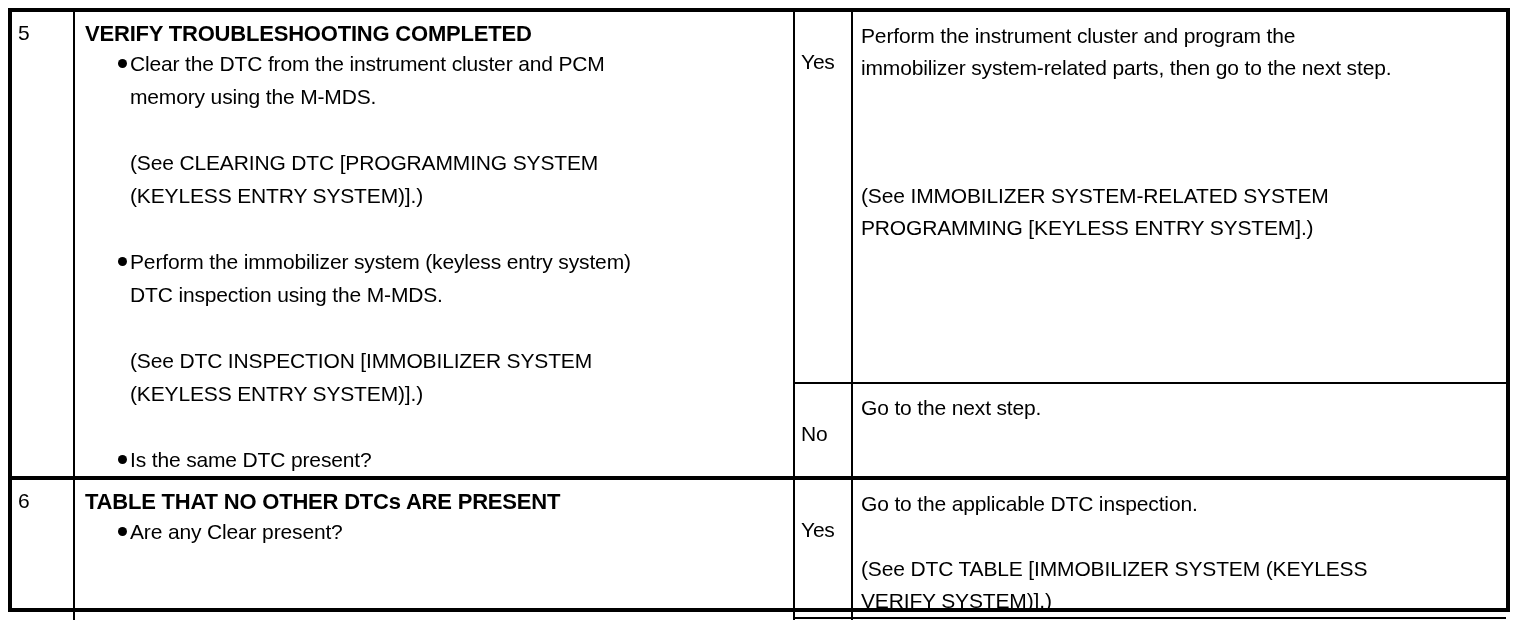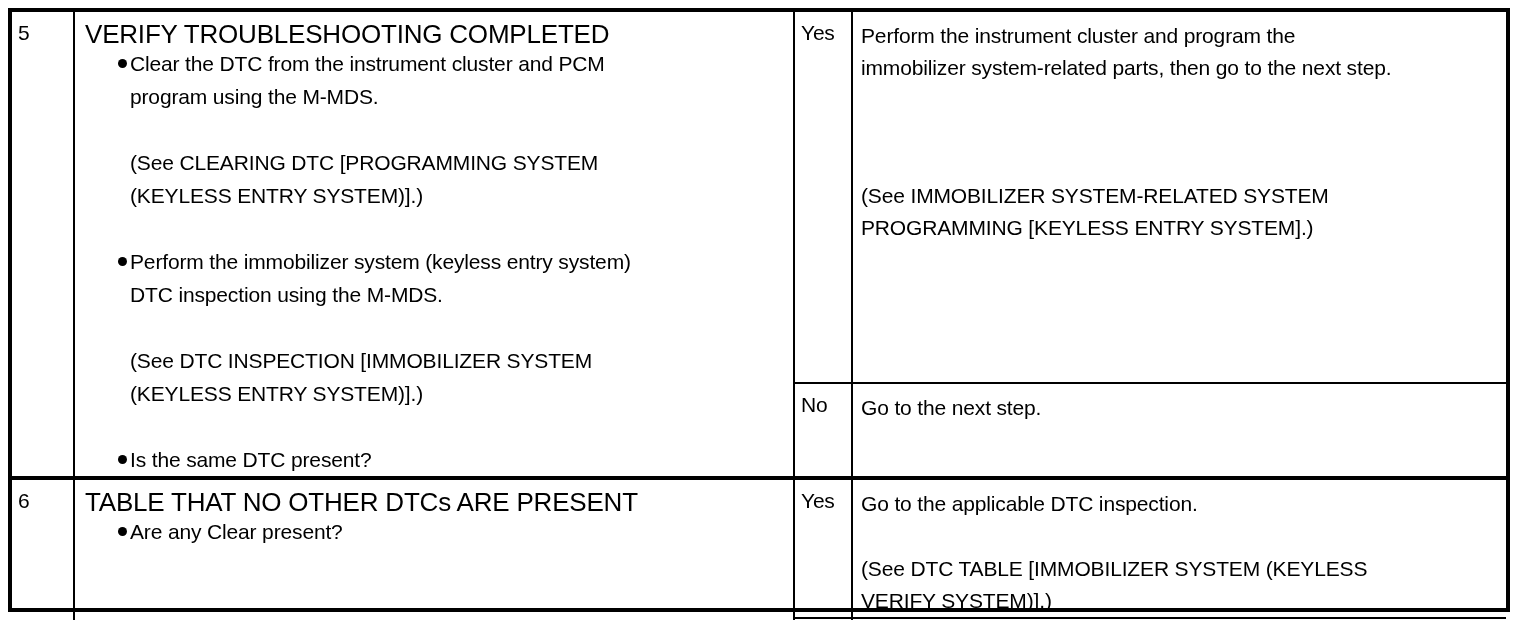--- a/index.html
+++ b/index.html
@@ -61,22 +61,22 @@
 
   
   .step-num {
     font-size: 21px;
     line-height: 26px;
     padding: 8px 0 0 6px;
     letter-spacing: 0px;
   }
 
   .heading {
-    font-size: 26px;
-    font-weight: normal;
+    font-size: 22px;
+    font-weight: bold;
     line-height: 26px;
     padding: 9px 4px 0 10px;
     letter-spacing: -0.2px;
     white-space: nowrap;
   }
 
   .body-cell {
     padding: 0 0 0 10px;
   }
 
@@ -109,20 +109,21 @@
   .gap-line {
     height: 33px;
   }
 
   
   .yn {
     font-size: 21px;
     line-height: 26px;
     padding: 8px 0 0 6px;
     letter-spacing: -0.2px;
+    margin-top: 29px;
   }
 
   
   .action {
     padding: 8px 0 0 8px;
   }
   .action .ln {
     line-height: 32px;
   }
 
@@ -152,21 +153,21 @@
           <td class="bd-r bd-b-thick" rowspan="2">
 
             <div class="heading">VERIFY TROUBLESHOOTING COMPLETED</div>
 
             <div class="body-cell">
               <ul class="blist">
 
                 <li>
                   <span class="dot"></span>
                   <div class="ln">Clear the DTC from the instrument cluster and PCM</div>
-                  <div class="ln">program using the M-MDS.</div>
+                  <div class="ln">memory using the M-MDS.</div>
                   <div class="gap-line"></div>
                   <div class="ln">(See CLEARING DTC [PROGRAMMING SYSTEM</div>
                   <div class="ln">(KEYLESS ENTRY SYSTEM)].)</div>
                 </li>
 
                 <div class="gap-line"></div>
 
                 <li>
                   <span class="dot"></span>
                   <div class="ln">Perform the immobilizer system (keyless entry system)</div>

